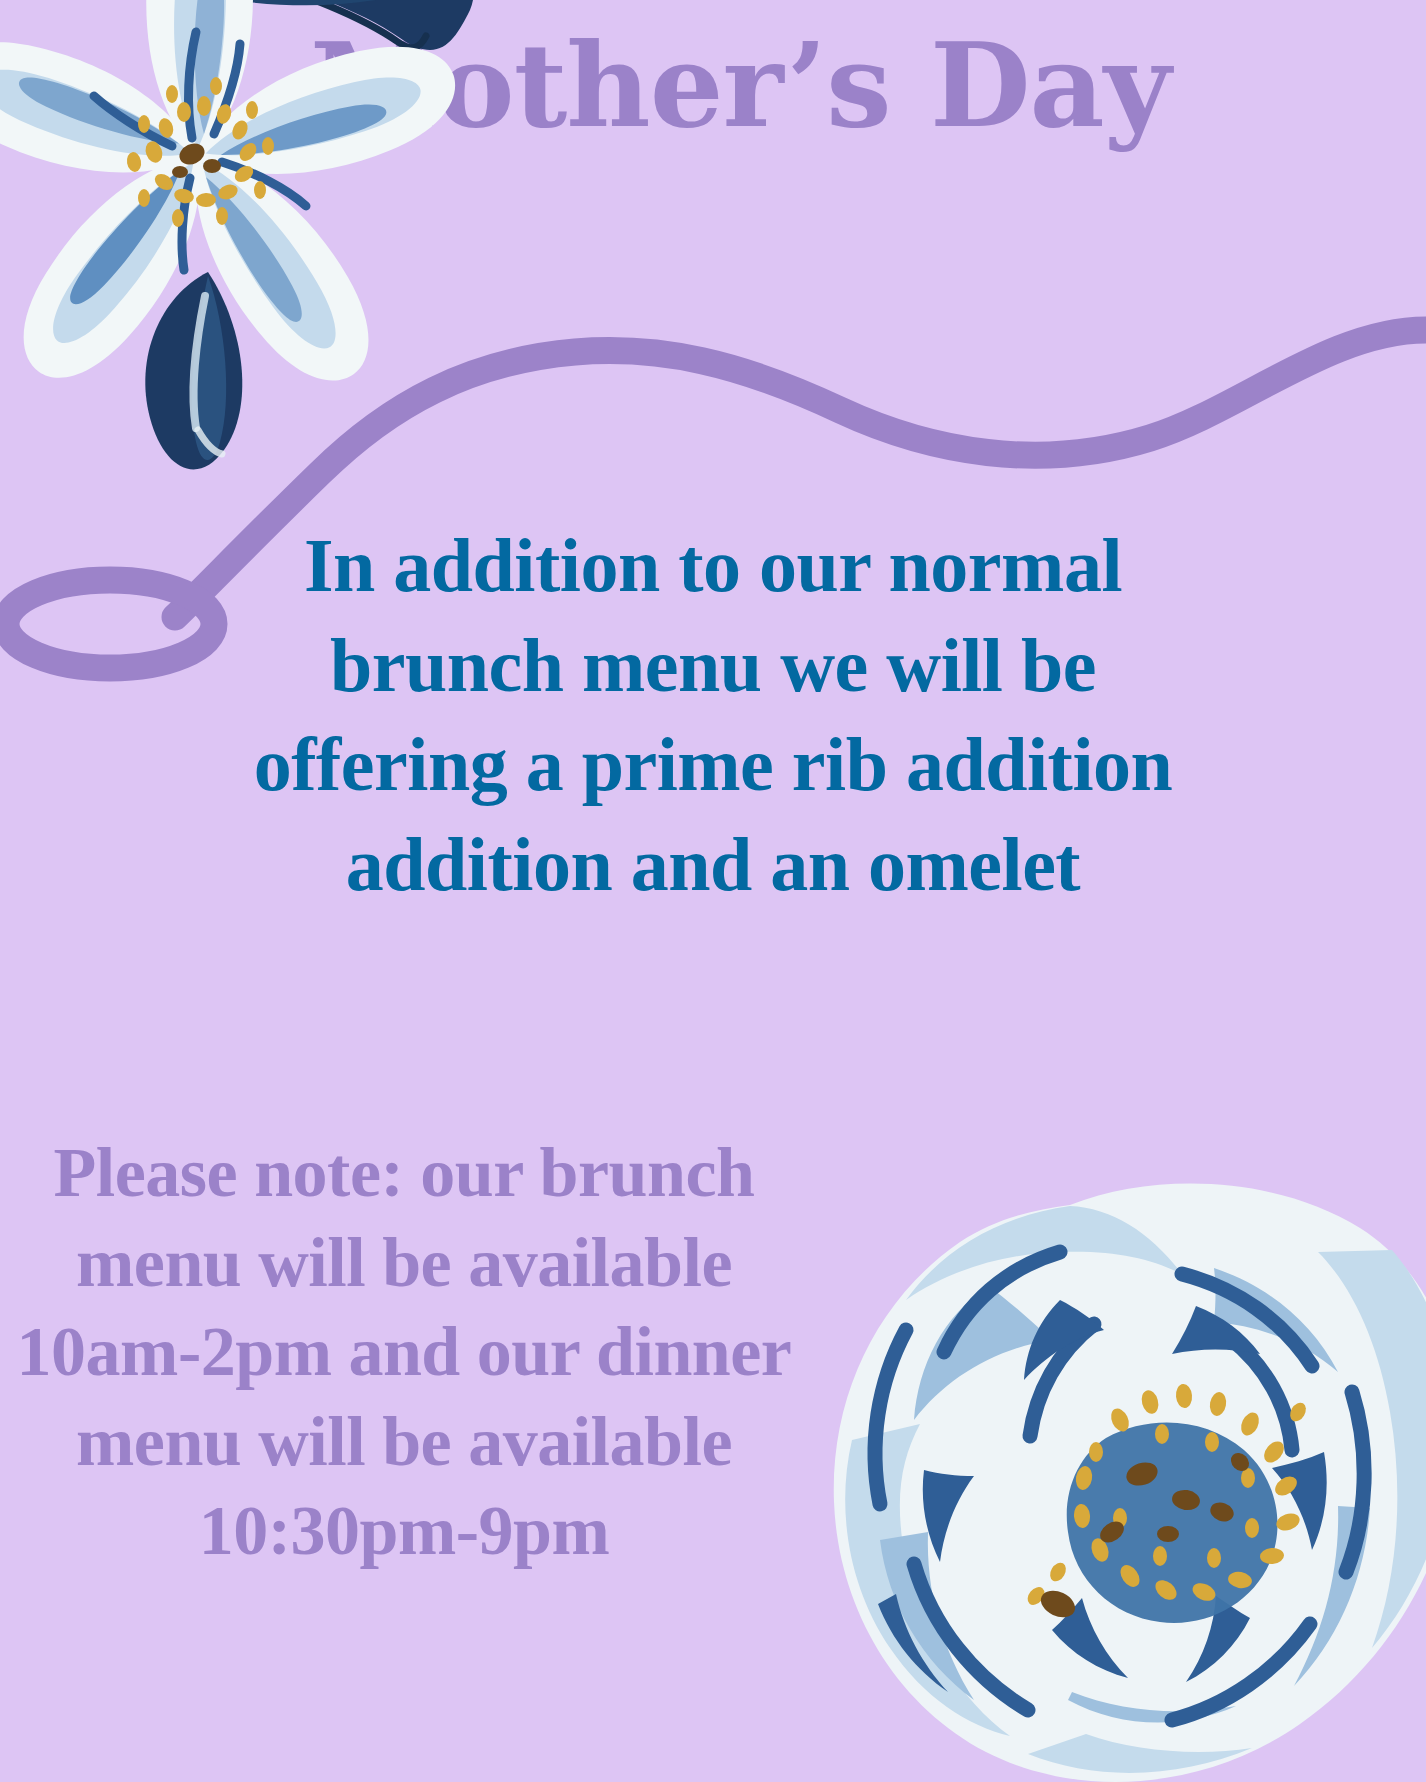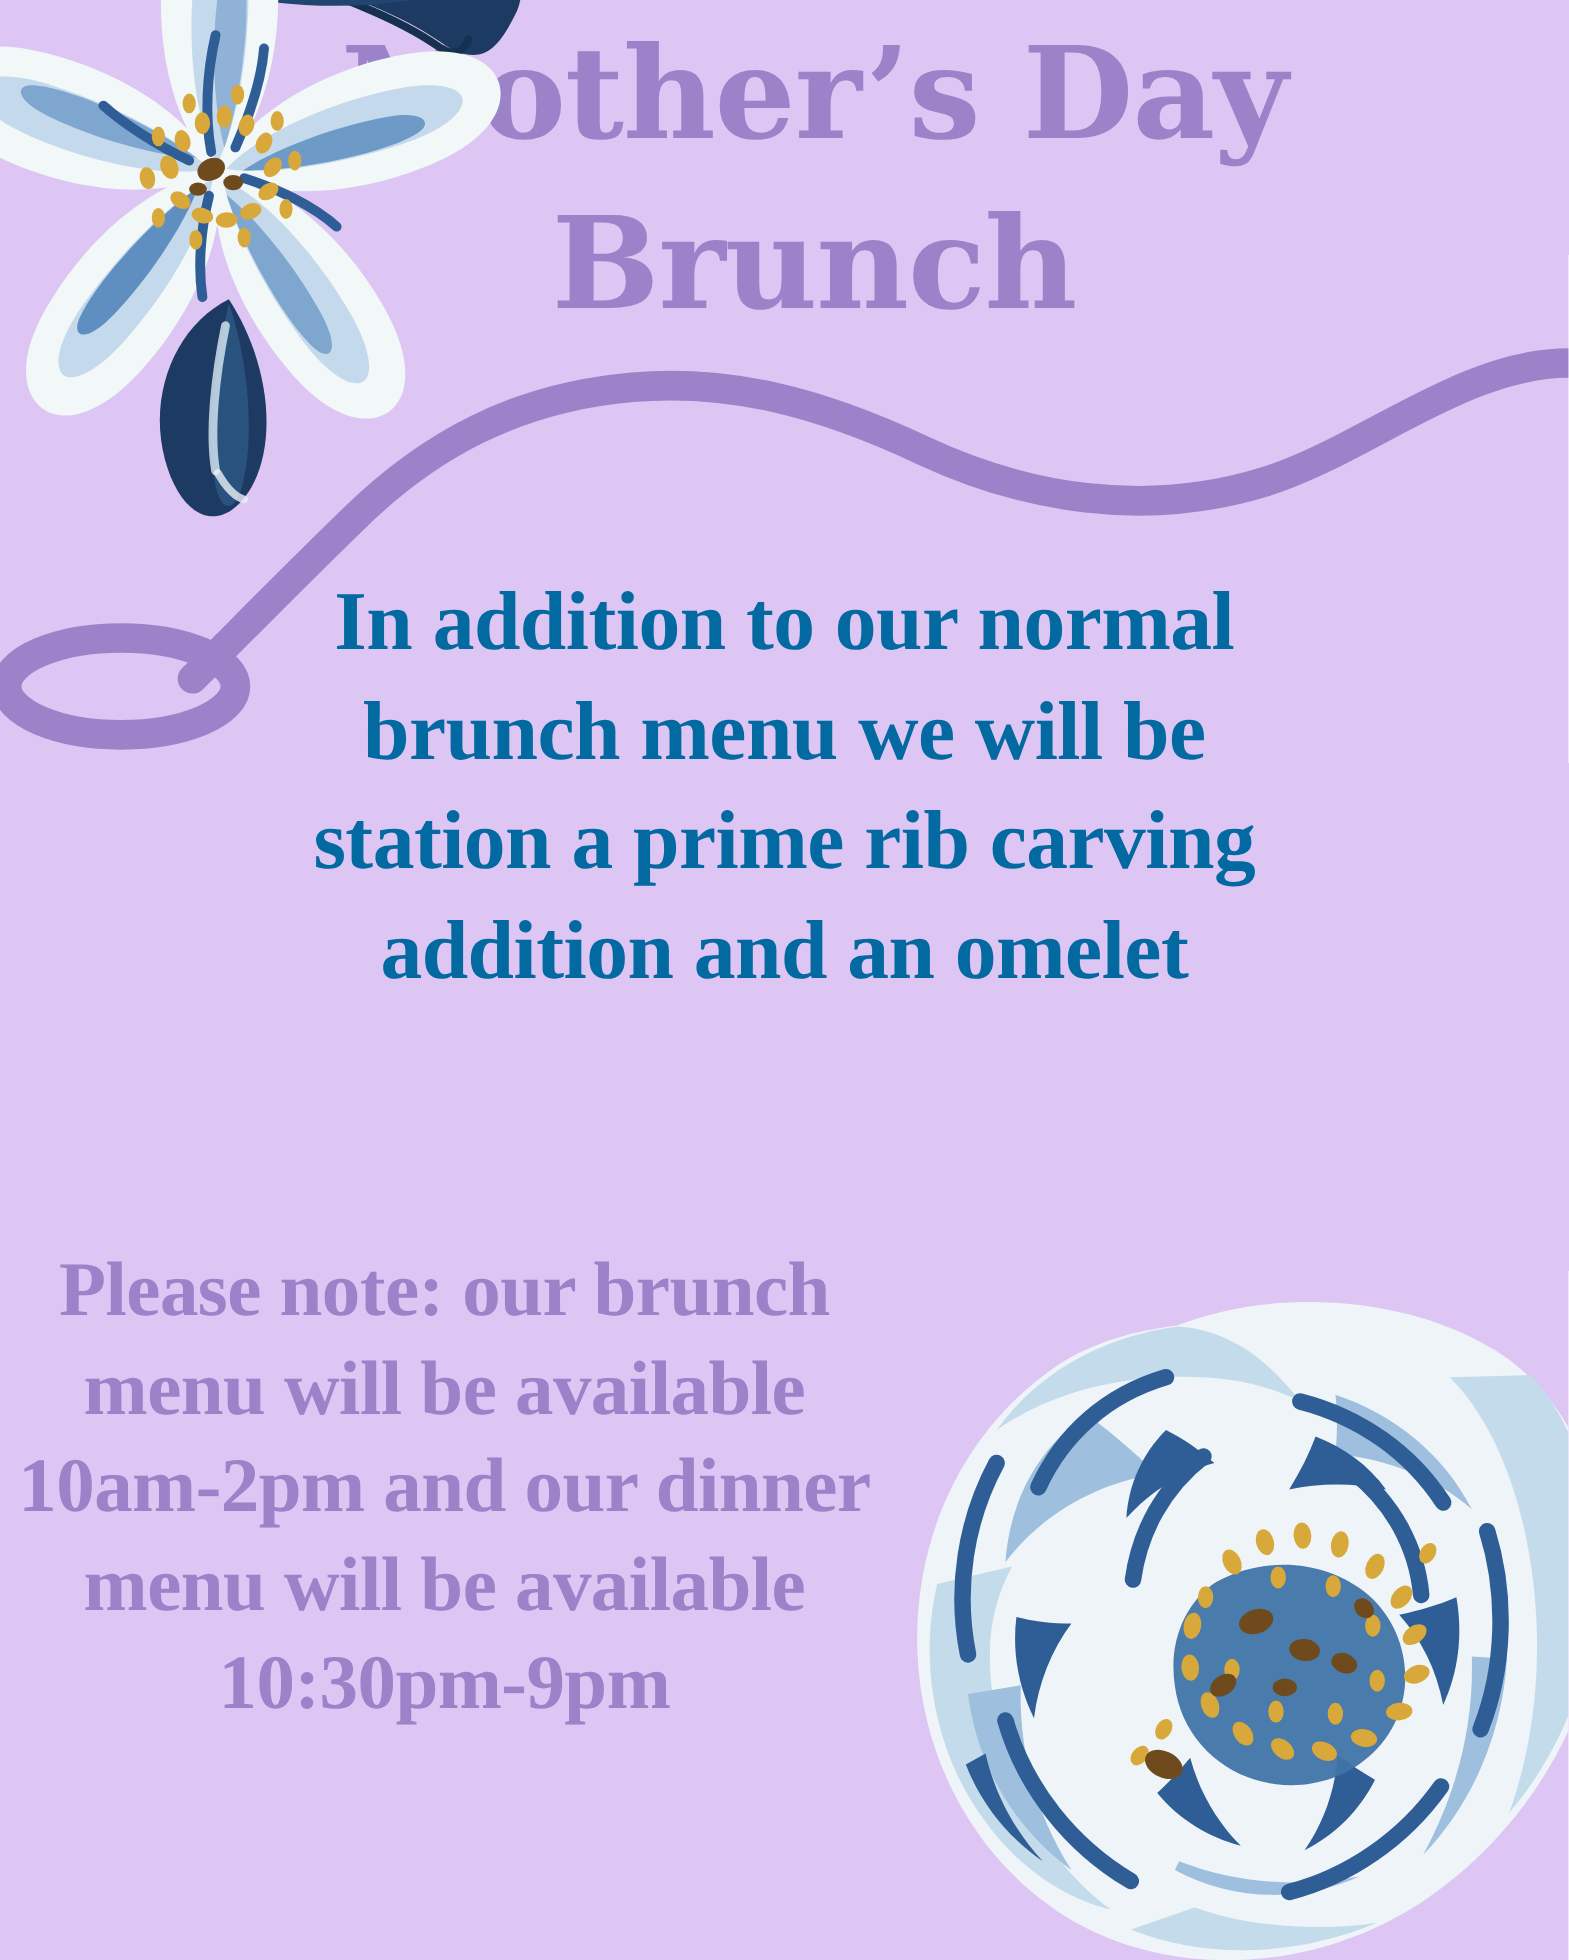--- a/index.html
+++ b/index.html
@@ -93,27 +93,26 @@
                C 470 361, 390 404, 320 473
                C 250 541, 205 588, 175 617"></path>
       <ellipse cx="110" cy="624" rx="104" ry="44"></ellipse>
     </g>
   </svg>
 
   <div class="text-layer">
 
     <div class="title">
       <span class="l1">Mother’s Day</span>
-      <span class="l2">Brunch</span>
     </div>
 
     <div class="body-copy">
       <span>In addition to our normal</span>
       <span>brunch menu we will be</span>
-      <span>station a prime rib carving</span>
+      <span>offering a prime rib addition</span>
       <span>addition and an omelet</span>
     </div>
 
     <div class="note-copy">
       <span>Please note: our brunch</span>
       <span>menu will be available</span>
       <span>10am-2pm and our dinner</span>
       <span>menu will be available</span>
       <span>10:30pm-9pm</span>
     </div>

